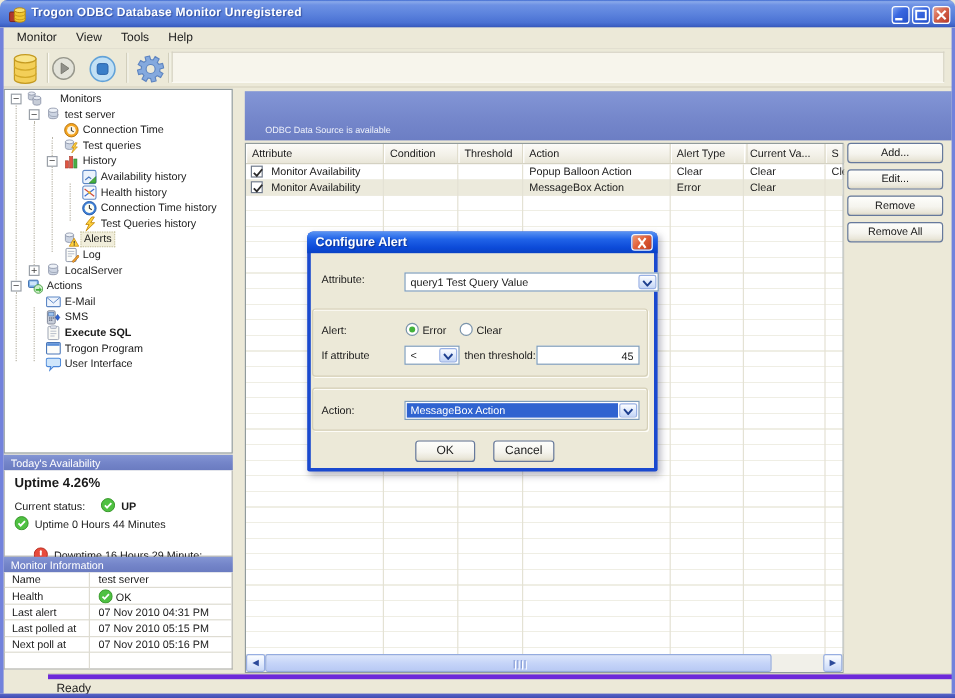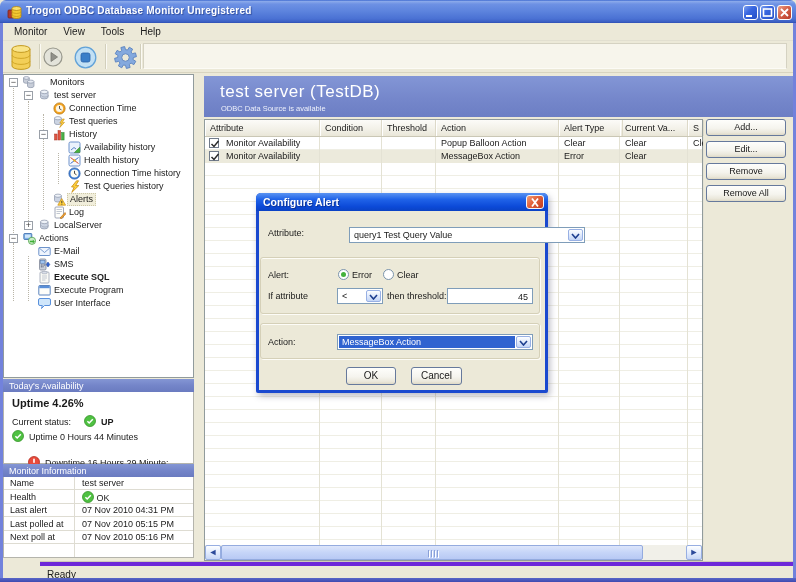--- a/index.html
+++ b/index.html
@@ -333,21 +333,21 @@
             <rect x="4" y="0.4" width="5" height="2.4" rx="0.8" fill="#d8dde8" stroke="#9aa2b2" stroke-width="0.6"></rect>
             <path d="M4 5 h5 M4 7 h5 M4 9 h3.5" stroke="#aab2c2" stroke-width="0.7"></path>
           </svg></span>
         <span class="tree-label" style="left: 48px; font-weight: bold;">Execute SQL</span>
       </div>
       <div class="tree-row" style="top: 209px;">
         <span class="tree-icon" style="left: 34px;"><svg width="13" height="13" viewBox="0 0 13 13">
             <rect x="0.8" y="1.5" width="11.4" height="9.5" rx="0.8" fill="#fdfdfa" stroke="#4a77b8" stroke-width="0.9"></rect>
             <rect x="1.3" y="2" width="10.4" height="2.2" fill="#5a8fd8"></rect>
           </svg></span>
-        <span class="tree-label" style="left: 48px;">Execute Program</span>
+        <span class="tree-label" style="left: 48px;">Trogon Program</span>
       </div>
       <div class="tree-row" style="top: 222px;">
         <span class="tree-icon" style="left: 34px;"><svg width="13" height="13" viewBox="0 0 13 13">
             <path d="M2 1.5 h9 a1.5 1.5 0 0 1 1.5 1.5 v4 a1.5 1.5 0 0 1 -1.5 1.5 h-4.5 l-3 3 l0.8 -3 H2 a1.5 1.5 0 0 1 -1.5 -1.5 v-4 a1.5 1.5 0 0 1 1.5 -1.5 z" fill="#cfe6fb" stroke="#4a86d8" stroke-width="0.9"></path>
           </svg></span>
         <span class="tree-label" style="left: 48px;">User Interface</span>
       </div>
     </div>
 
   <div id="avail-hdr" class="subhdr abs">Today's Availability</div>
@@ -396,21 +396,20 @@
         <span class="info-cell-r">07 Nov 2010 05:15 PM</span>
       </div>
       <div class="info-row" style="top: 54px;">
         <span class="info-cell-l">Next poll at</span>
         <span class="info-cell-r">07 Nov 2010 05:16 PM</span>
       </div>
     </div>
   <div id="info-vline" class="abs"></div>
 
   <div id="main-hdr" class="abs">
-    <div id="main-title" class="abs">test server (TestDB)</div>
     <div id="main-sub" class="abs">ODBC Data Source is available</div>
   </div>
 
   <div id="grid" class="abs">
     <div id="grid-hdr">
         <span class="gh-cell" style="left: 0px; width: 115px;">Attribute</span>
         <span class="gh-cell" style="left: 115px; width: 62px;">Condition</span>
         <span class="gh-cell" style="left: 177px; width: 54px;">Threshold</span>
         <span class="gh-cell" style="left: 231px; width: 123px;">Action</span>
         <span class="gh-cell" style="left: 354px; width: 64px;">Alert Type</span>
@@ -481,21 +480,21 @@
     <div id="dlg-title">
       <span id="dlg-title-text">Configure Alert</span>
       <span id="dlg-close">
         <svg width="16" height="11" viewBox="0 0 16 11">
             <path d="M5 1.5 L11 9.5 M11 1.5 L5 9.5" stroke="#fff" stroke-width="1.8"></path>
           </svg>
       </span>
     </div>
     <div id="dlg-body">
       <span class="dlg-label" style="left:9px;top:17px">Attribute:</span>
-      <span class="combo" style="left:90px;top:16px;width:236px">
+      <span class="combo" style="left:78px;top:16px;width:212px">
         <span class="txt">query1 Test Query Value</span>
         <span class="arrow">
           <svg width="9" height="6" viewBox="0 0 9 6">
               <path d="M1 1 L4.5 5 L8 1" fill="none" stroke="#1e3f8f" stroke-width="1.6"></path>
             </svg>
         </span>
       </span>
 
       <div class="groupbox" style="left:1px;top:46px;height:57px"></div>
       <span class="dlg-label" style="left:9px;top:59px">Alert:</span>

